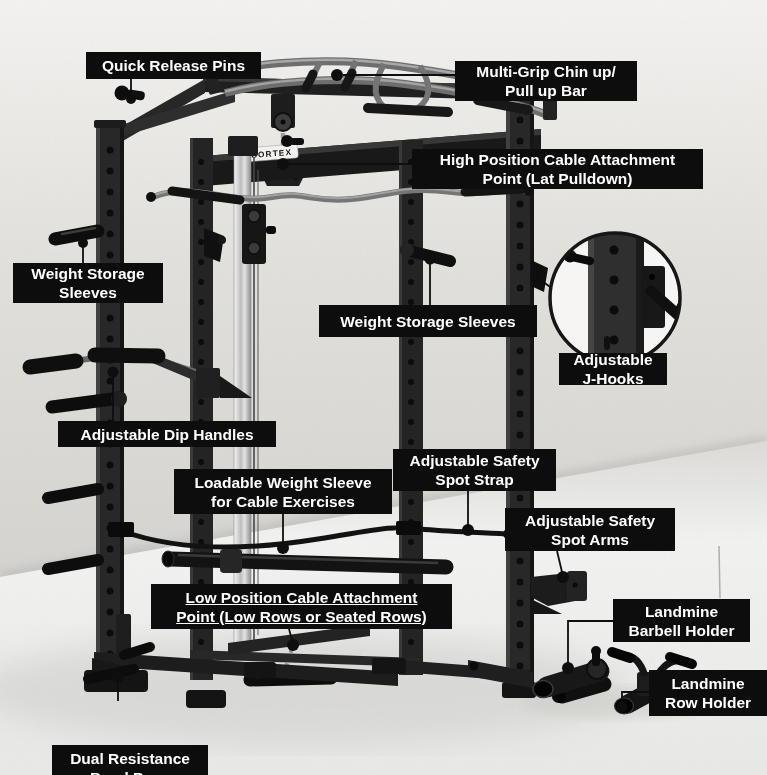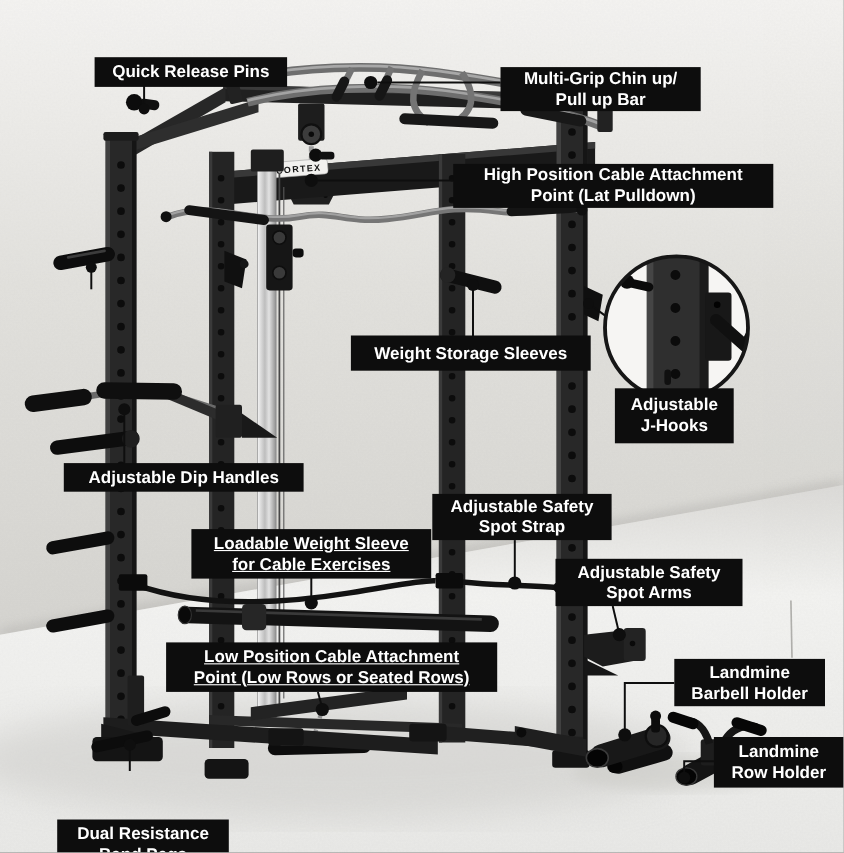--- a/index.html
+++ b/index.html
@@ -15,23 +15,23 @@
     font-weight:700;font-size:15.5px;line-height:19px;letter-spacing:0px;
     text-align:center;white-space:pre;
     display:flex;align-items:center;justify-content:center;
     padding:2px 6px;
   }
   #c-quick   {left:43px;  top:52px;  width:175px; height:27px;margin-left:43px;}
   #c-multi   {left:455px; top:61px;  width:182px; height:40px;}
   #c-high    {left:412px; top:149px; width:291px; height:40px;}
   #c-wsl     {left:13px;  top:263px; width:150px; height:40px;}
   #c-wsc     {left:319px; top:305px; width:218px; height:32px;}
-  #c-jhooks  {left:559px; top:353px; width:108px; height:50px;}
+  #c-jhooks  {left:559px; top:353px; width:108px; height:32px;}
   #c-dip     {left:10px;  top:421px; width:218px; height:26px;margin-left:48px;}
-  #c-loadable{left:174px; top:481px; width:218px; height:45px;text-decoration:underline;}
+  #c-loadable{left:174px; top:469px; width:218px; height:45px;}
   #c-strap   {left:393px; top:449px; width:163px; height:42px;}
   #c-arms    {left:505px; top:508px; width:170px; height:43px;}
   #c-low     {left:151px; top:584px; width:301px; height:45px;text-decoration:underline;}
   #c-lbh     {left:613px; top:599px; width:137px; height:43px;}
   #c-lrh     {left:649px; top:670px; width:118px; height:46px;}
   #c-pegs    {left:52px;  top:701px; width:156px; height:45px;margin-top:44px;}
 </style>
 </head>
 <body>
 
@@ -351,20 +351,22 @@
     </g>
     <circle cx="615" cy="298" r="65" fill="none" stroke="#161616" stroke-width="3.5"></circle>
   </g>
 </svg>
 
   <div class="callout" id="c-quick">Quick Release Pins</div>
   <div class="callout" id="c-multi">Multi-Grip Chin up/
 Pull up Bar</div>
   <div class="callout" id="c-high">High Position Cable Attachment
 Point (Lat Pulldown)</div>
+  <div class="callout" id="c-wsl">Weight Storage
+Sleeves</div>
   <div class="callout" id="c-wsc">Weight Storage Sleeves</div>
   <div class="callout" id="c-jhooks">Adjustable
 J-Hooks</div>
   <div class="callout" id="c-dip">Adjustable Dip Handles</div>
   <div class="callout" id="c-loadable">Loadable Weight Sleeve
 for Cable Exercises</div>
   <div class="callout" id="c-strap">Adjustable Safety
 Spot Strap</div>
   <div class="callout" id="c-arms">Adjustable Safety
 Spot Arms</div>

